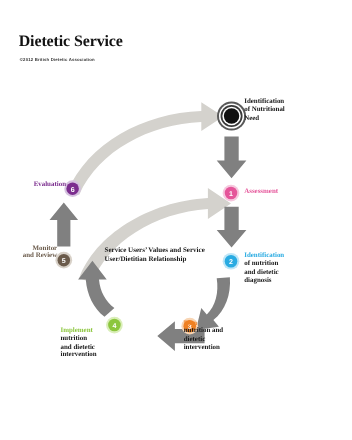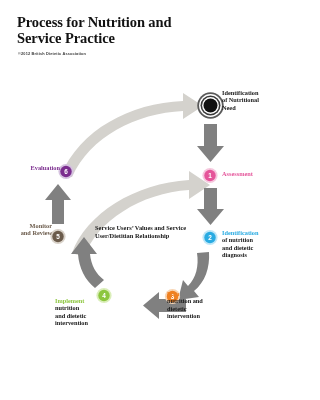--- a/index.html
+++ b/index.html
@@ -71,22 +71,22 @@
   }
 
   
 </style>
 </head>
 <body>
 
 <div id="page">
 
   <div class="title">
-    <span>Process for Nutrition and</span><br>
-    <span>Service Practice</span>
+    <br>
+    <span>Dietetic Service</span>
   </div>
 
   <div class="copyright">©2012 British Dietetic Association</div>
 
   <svg id="diagram" viewBox="0 0 283 400">
 
     <g>
       <path d="M 61 175
                C 80 130, 130 103, 183 101
                L 183 93

